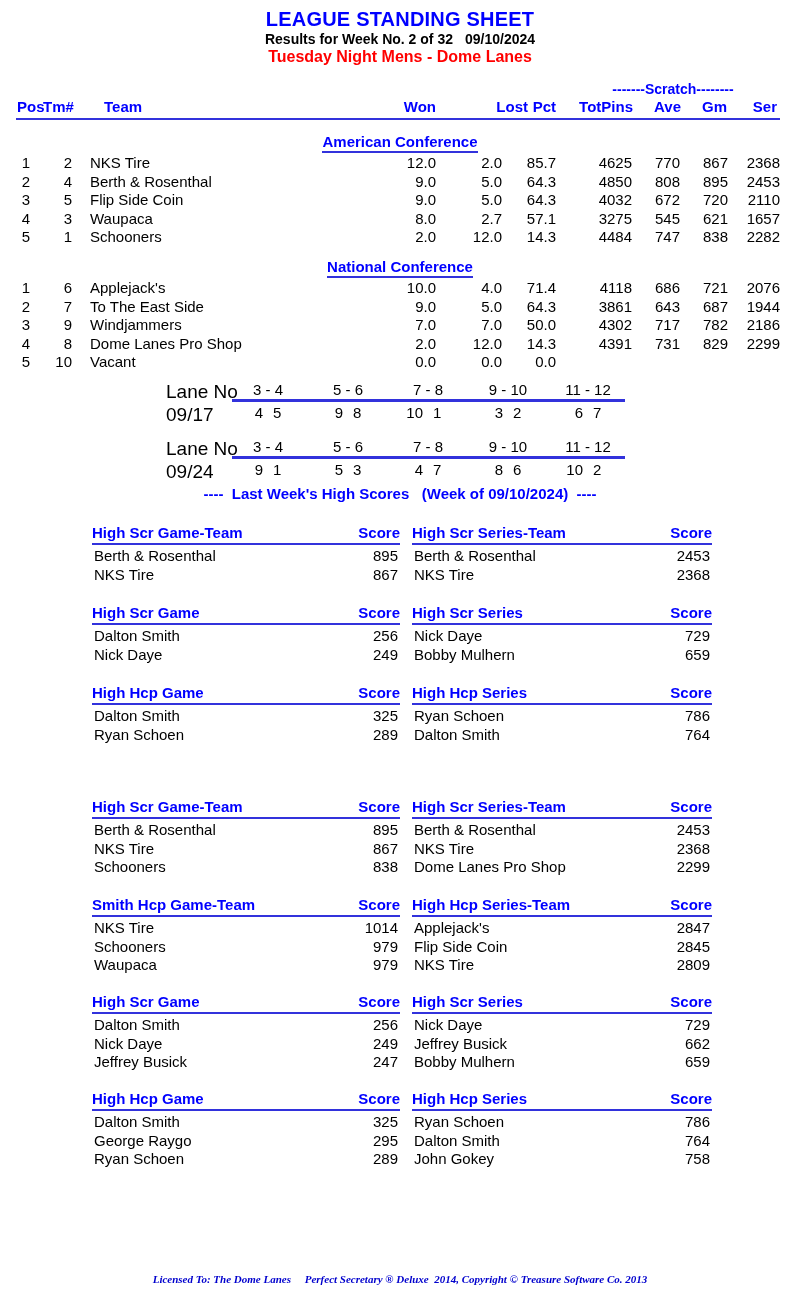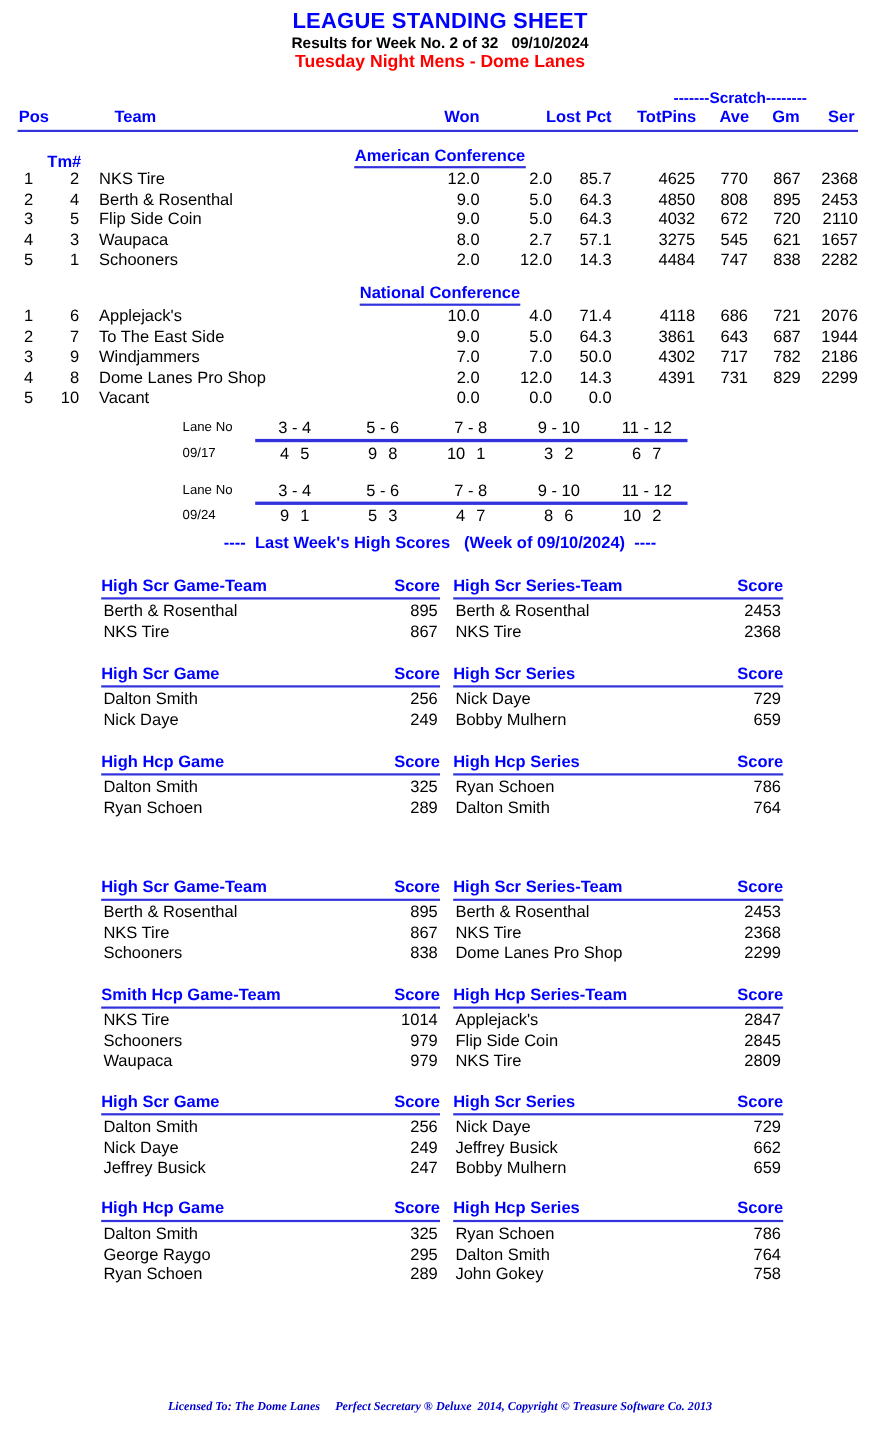--- a/index.html
+++ b/index.html
@@ -65,21 +65,21 @@
     position: absolute;
     top: 98px;
     left: 0; width: 800px;
     height: 20px;
     color: #0000ff;
     font-weight: bold;
     font-size: 15px;
   }
   .std-head .hdr { position: absolute; top: 0; white-space: nowrap; }
   .h-pos  { left: 17px; }
-  .h-tm   { left: 43px; margin-top: 41px; }
+  .h-tm   { left: 43px; }
   .h-team { left: 104px; }
   .h-won  { left: 384px; width: 52px; text-align: right; }
   .h-lost { left: 476px; width: 52px; text-align: right; }
   .h-pct  { left: 504px; width: 52px; text-align: right; }
   .h-totpins { left: 563px; width: 70px; text-align: right; }
   .h-ave  { left: 641px; width: 40px; text-align: right; }
   .h-gm   { left: 687px; width: 40px; text-align: right; }
   .h-ser  { left: 737px; width: 40px; text-align: right; }
 
   .rule {
@@ -117,21 +117,21 @@
   .c-won     { left: 380px; width: 56px; text-align: right; }
   .c-lost    { left: 446px; width: 56px; text-align: right; }
   .c-pct     { left: 506px; width: 50px; text-align: right; }
   .c-totpins { left: 566px; width: 66px; text-align: right; }
   .c-ave     { left: 640px; width: 40px; text-align: right; }
   .c-gm      { left: 688px; width: 40px; text-align: right; }
   .c-ser     { left: 738px; width: 42px; text-align: right; }
   .lane-label {
     position: absolute;
     left: 166px;
-    font-size: 12px;
+    font-size: 19px;
     color: #000000;
     white-space: nowrap;
   }
   .lane-rule {
     position: absolute;
     background: #3232dc;
     height: 3px;
     left: 232px;
     width: 393px;
   }

